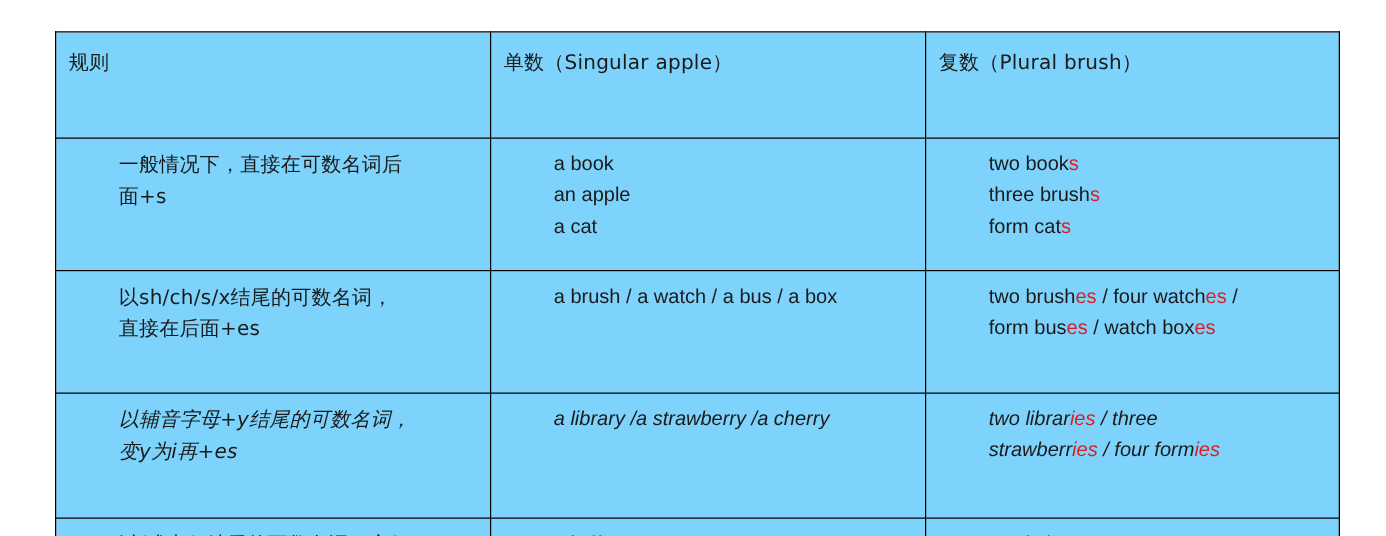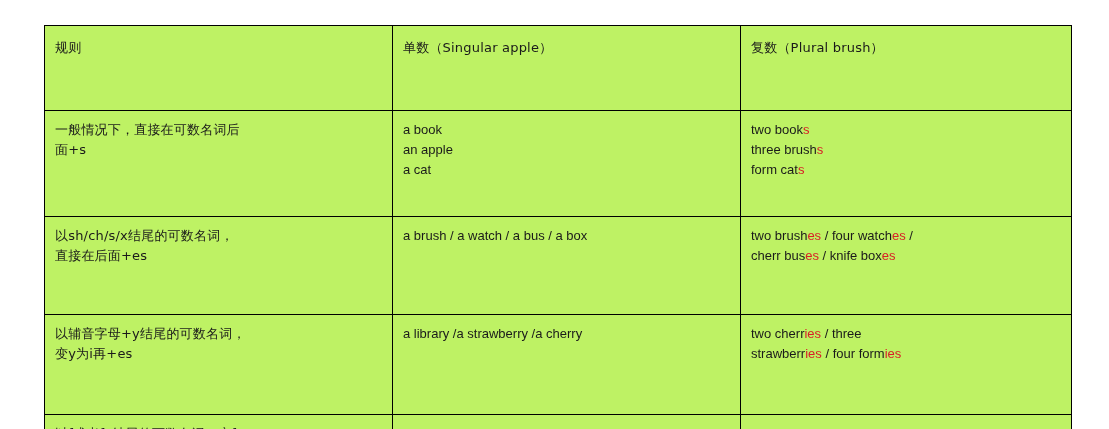--- a/index.html
+++ b/index.html
@@ -24,24 +24,24 @@
     left: 44px;
     top: 25px;
     width: 1027px;
     border-collapse: collapse;
     table-layout: fixed;
   }
   table.rules td {
     border: 1px solid #000000;
     vertical-align: top;
     padding: 9px 8px 10px 10px;
-    font-size: 13px;
+    font-size: 16px;
     line-height: 1.55;
     color: #1a1a1a;
-    background: #bef264;
+    background: #7dd3fc;
   }
   col.c-rule  { width: 348px; }
   col.c-sing  { width: 348px; }
   col.c-plur  { width: 331px; }
 
   tr.header-row td {
     height: 62px;
     padding-top: 12px;
   }
   .cn {
@@ -49,25 +49,25 @@
     font-size: 15.5px;
     letter-spacing: 0.2px;
   }
   .en {
     font-family: "Liberation Sans", sans-serif;
     font-size: 15.5px;
   }
   .hl {
     color: #d81f26;
   }
-  .line { display: block; white-space: pre-wrap; }
+  .line { display: block; white-space: pre-wrap; margin-left: 40px; }
   .rule-cell .line { white-space: pre-wrap; }
   tr.r1 td { height: 86px; }
   tr.r2 td { height: 78px; }
-  tr.r3 td { height: 80px; }
+  tr.r3 td { height: 80px; font-style: italic; }
   tr.r4 td { height: 58px; }
 </style>
 </head>
 <body>
 
 <div class="page">
   <table class="rules">
     <colgroup>
       <col class="c-rule">
       <col class="c-sing">
@@ -98,33 +98,33 @@
       <tr class="r2">
         <td class="cn rule-cell">
             <span class="line">以sh/ch/s/x结尾的可数名词，</span>
             <span class="line">直接在后面+es</span>
           </td>
         <td class="en">
             <span class="line">a brush / a watch / a bus / a box</span>
           </td>
         <td class="en">
             <span class="line"><span>two brush</span><span class="hl">es</span><span> / four watch</span><span class="hl">es</span><span> /</span></span>
-            <span class="line"><span>cherr bus</span><span class="hl">es</span><span> / knife box</span><span class="hl">es</span></span>
+            <span class="line"><span>form bus</span><span class="hl">es</span><span> / watch box</span><span class="hl">es</span></span>
           </td>
       </tr>
       <tr class="r3">
         <td class="cn rule-cell">
             <span class="line">以辅音字母+y结尾的可数名词，</span>
             <span class="line">变y为i再+es</span>
           </td>
         <td class="en">
             <span class="line">a library /a strawberry /a cherry</span>
           </td>
         <td class="en">
-            <span class="line"><span>two cherr</span><span class="hl">ies</span><span> / three</span></span>
+            <span class="line"><span>two librar</span><span class="hl">ies</span><span> / three</span></span>
             <span class="line"><span>strawberr</span><span class="hl">ies</span><span> / four form</span><span class="hl">ies</span></span>
           </td>
       </tr>
       <tr class="r4">
         <td class="cn rule-cell">
             <span class="line">以f或者fe结尾的可数名词，变f</span>
           </td>
         <td class="en">
             <span class="line">a knife</span>
           </td>

